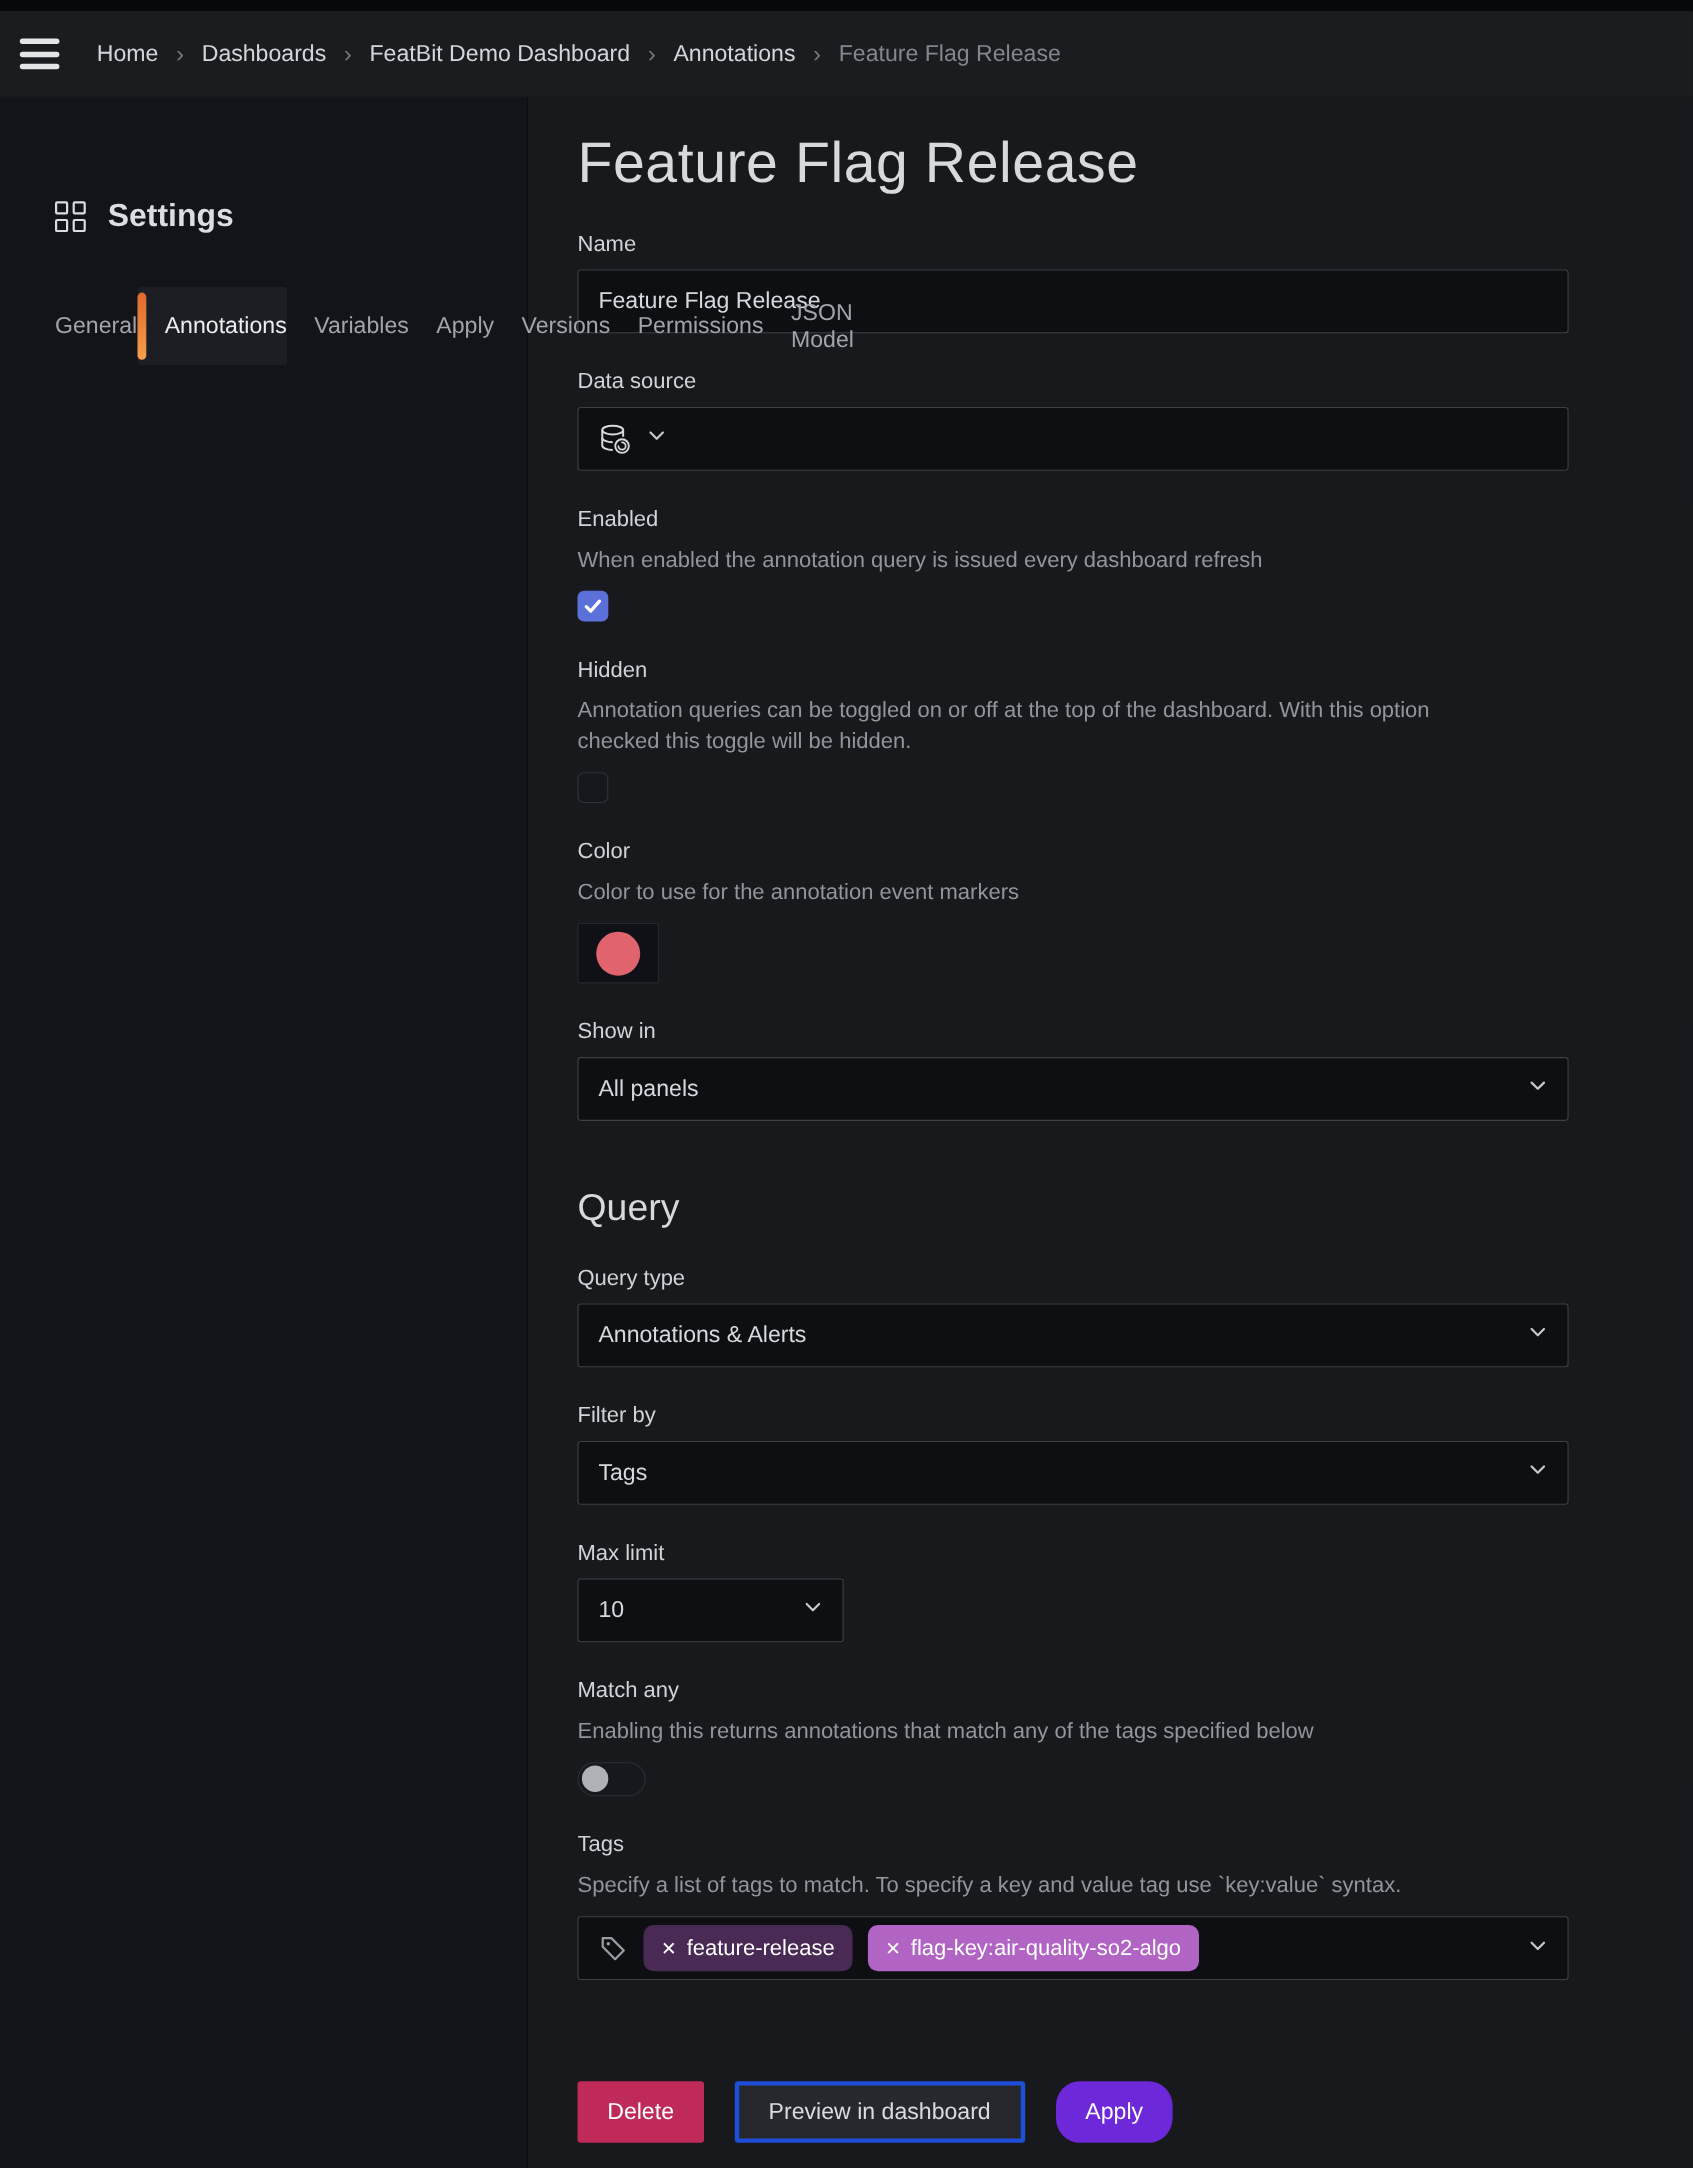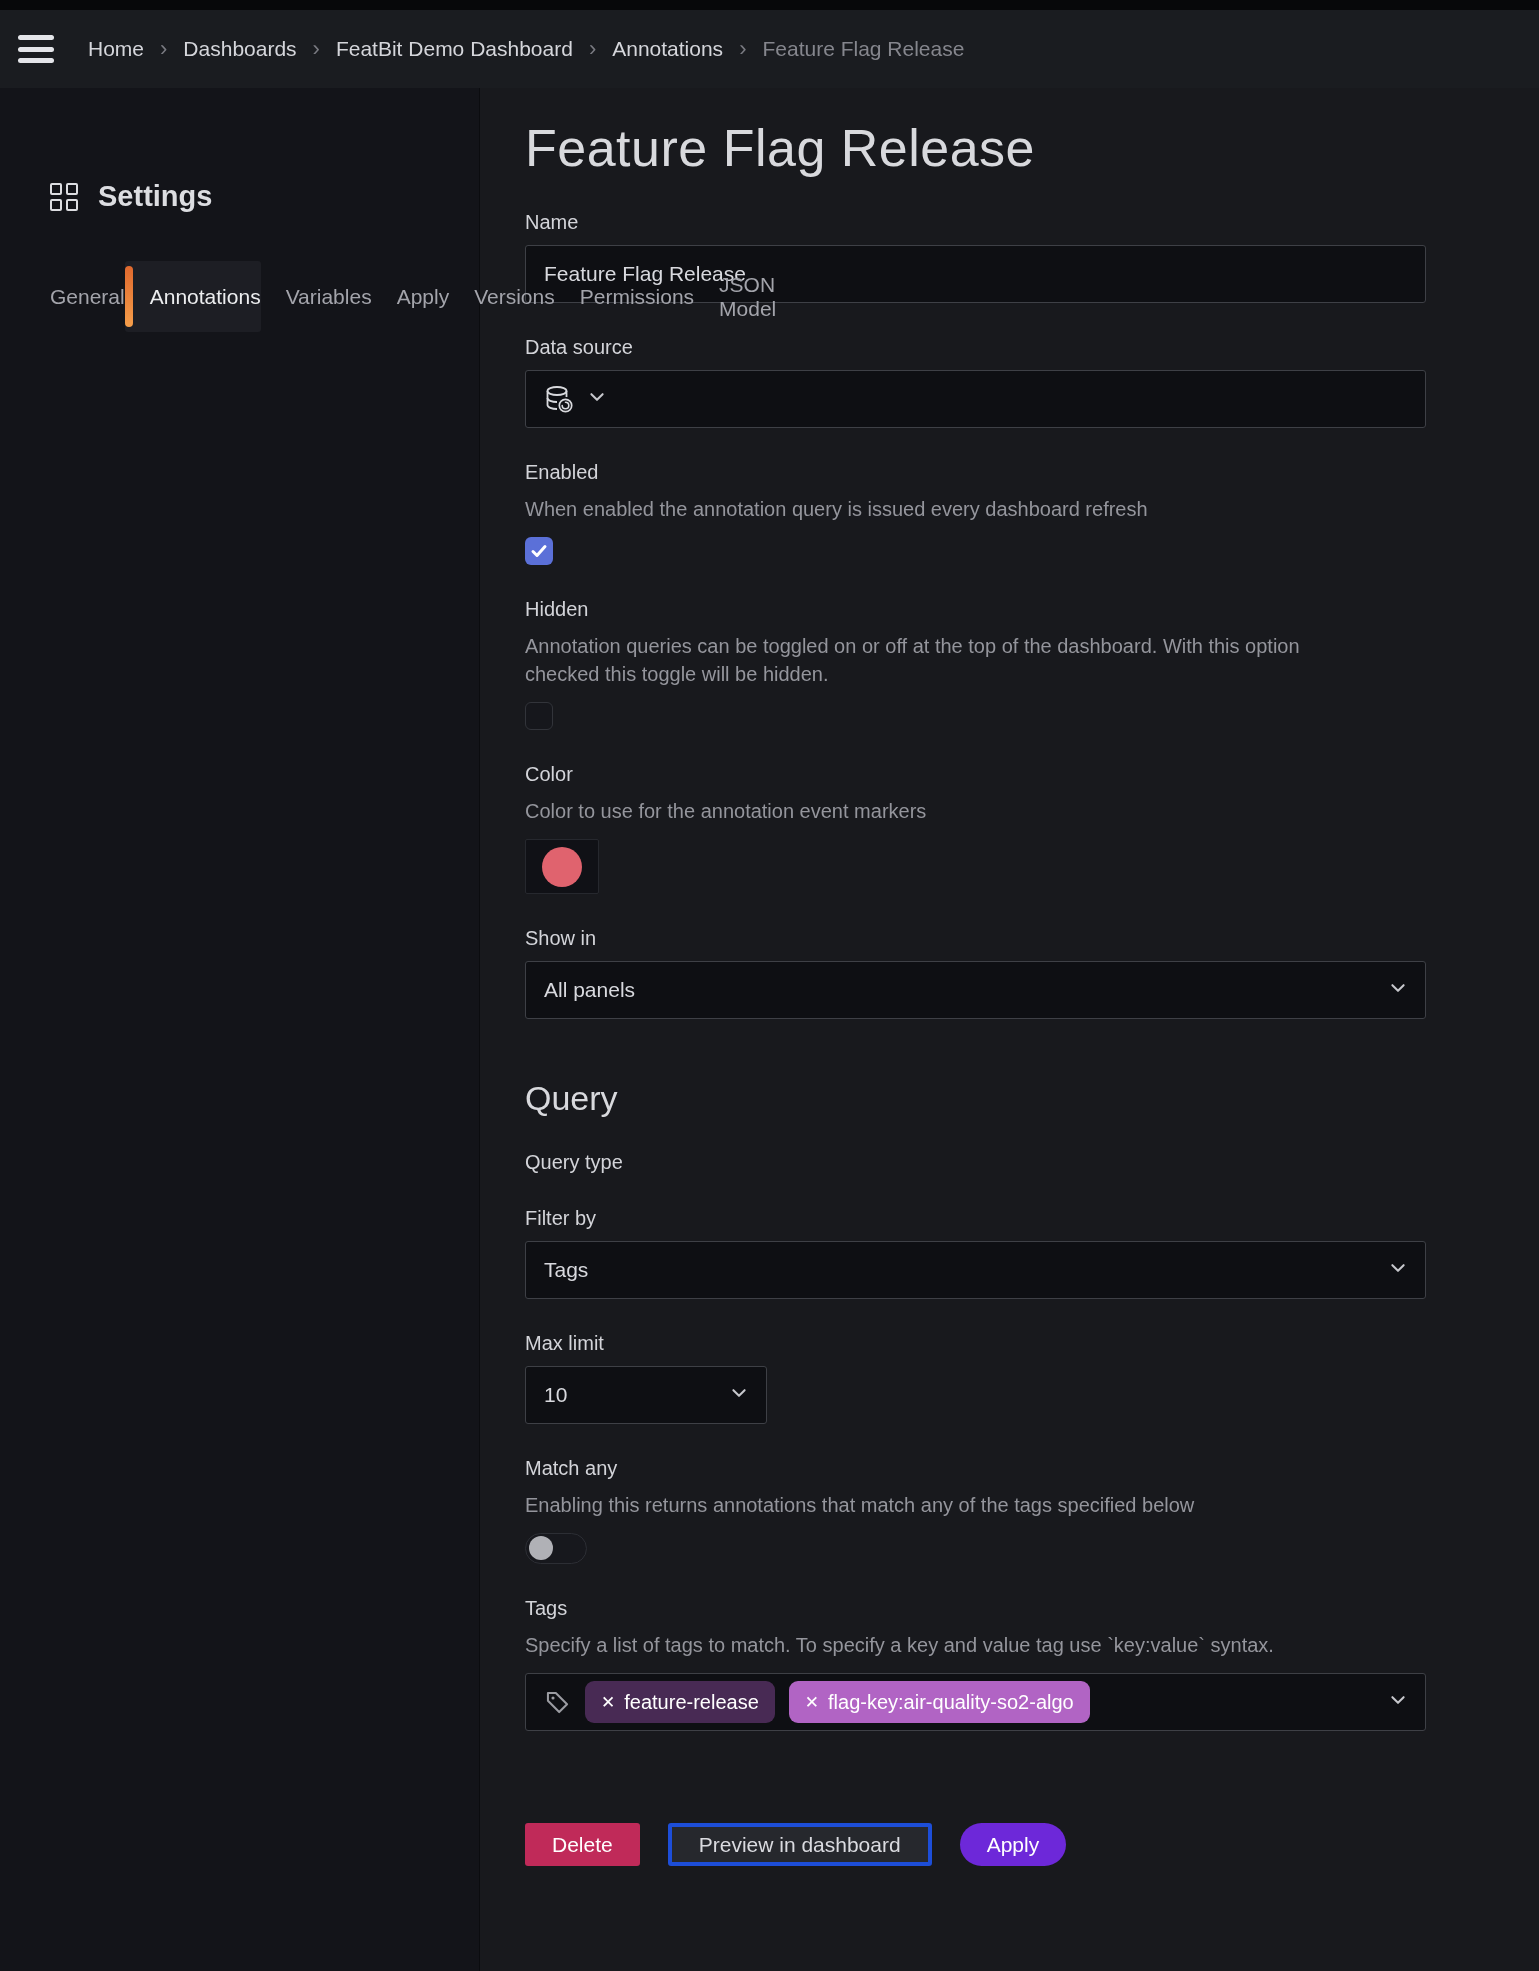--- a/index.html
+++ b/index.html
@@ -136,21 +136,21 @@
     display: flex; align-items: center;
     padding: 0 16px;
     color: #ffffff; font-size: 20px; font-weight: 500;
     white-space: nowrap;
   }
   .tag-chip .x { font-size: 17px; margin-right: 9px; cursor: pointer; }
   .tags-input .chev { margin-left: auto; }
 
   .btn-row { margin-top: 92px; display: flex; gap: 28px; }
   .btn {
-    height: 43px; border: none; border-radius: 3px;
+    height: 56px; border: none; border-radius: 3px;
     padding: 0 27px; font-size: 21px; font-weight: 500;
     font-family: "Liberation Sans", sans-serif;
     color: #ffffff; cursor: pointer;
     display: flex; align-items: center;
   }
   .btn.secondary { background: #26282d; border: 4px solid #1d4ed8; color: #dadbe0; }
 </style>
 </head>
 <body>
 
@@ -263,20 +263,28 @@
                 <path d="M3 5.5l5 5 5-5" stroke="#c7c8cd" stroke-width="1.8" fill="none" stroke-linecap="round" stroke-linejoin="round"></path>
               </svg>
           </span>
         </div>
       </div>
 
       <h2 class="section-heading">Query</h2>
 
       <div class="group">
         <div class="field-label">Query type</div>
+        <div class="select">
+          <span class="sel-text">Annotations &amp; Alerts</span>
+          <span class="chev">
+            <svg width="18" height="18" viewBox="0 0 16 16">
+                <path d="M3 5.5l5 5 5-5" stroke="#c7c8cd" stroke-width="1.8" fill="none" stroke-linecap="round" stroke-linejoin="round"></path>
+              </svg>
+          </span>
+        </div>
       </div>
 
       <div class="group">
         <div class="field-label">Filter by</div>
         <div class="select">
           <span class="sel-text">Tags</span>
           <span class="chev">
             <svg width="18" height="18" viewBox="0 0 16 16">
                 <path d="M3 5.5l5 5 5-5" stroke="#c7c8cd" stroke-width="1.8" fill="none" stroke-linecap="round" stroke-linejoin="round"></path>
               </svg>

